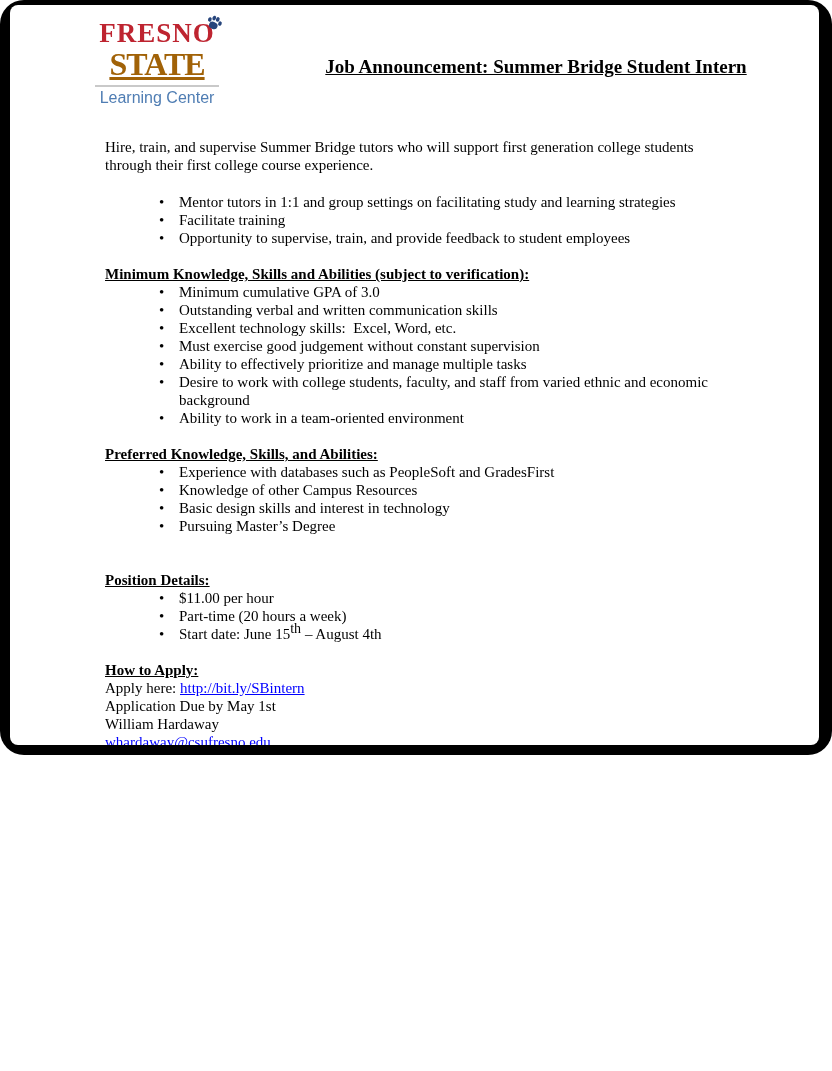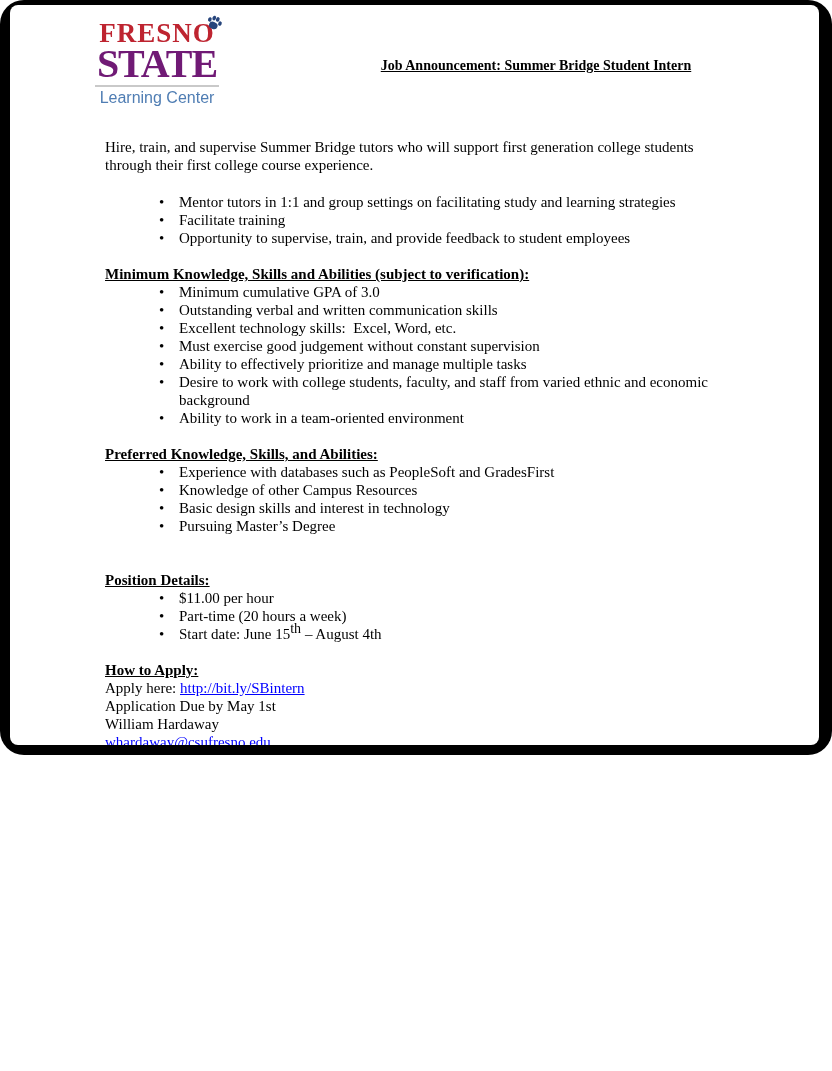--- a/index.html
+++ b/index.html
@@ -23,30 +23,31 @@
   .logo-fresno {
     font-weight: 700; font-size: 27px; line-height: 26px; letter-spacing: 1px;
     color: #be2430; white-space: nowrap;
   }
   .o-wrap { position: relative; display: inline-block; }
   .paw {
     position: absolute; right: -8px; top: -6px; width: 17px; height: 17px;
     fill: #27457c; transform: rotate(22deg);
   }
   .logo-state {
-    font-weight: 700; font-size: 40px; line-height: 36px; letter-spacing: -1px;
-    color: #701a75;
+    font-weight: 700; font-size: 32px; line-height: 36px; letter-spacing: -1px;
+    color: #a16207;
+    text-decoration: underline;
   }
   .logo-divider { border: 0; border-top: 2px solid #c9c9c9; margin: 3px 0 2px 0; }
   .logo-tagline {
     font-family: "Liberation Sans", sans-serif; font-size: 16px; color: #4f7db3;
   }
   .title-wrap { flex: 1; text-align: center; padding-top: 36px; padding-left: 34px; }
   .doc-title {
-    display: inline; font-size: 14px; font-weight: 700; text-decoration: underline;
+    display: inline; font-size: 19px; font-weight: 700; text-decoration: underline;
     color: #000;
   }
 
   
   .intro { margin: 31px 0 0 0; max-width: 600px; }
   .sec-head { font-weight: 700; margin: 18px 0 0 0; font-size: 15px; text-decoration: underline; }
   .sec-head.big-gap { margin-top: 36px; }
   ul.bullets { list-style: none; margin: 0; padding: 0 0 0 50px; }
   ul.bullets li {
     position: relative; padding-left: 24px; white-space: pre-wrap;

